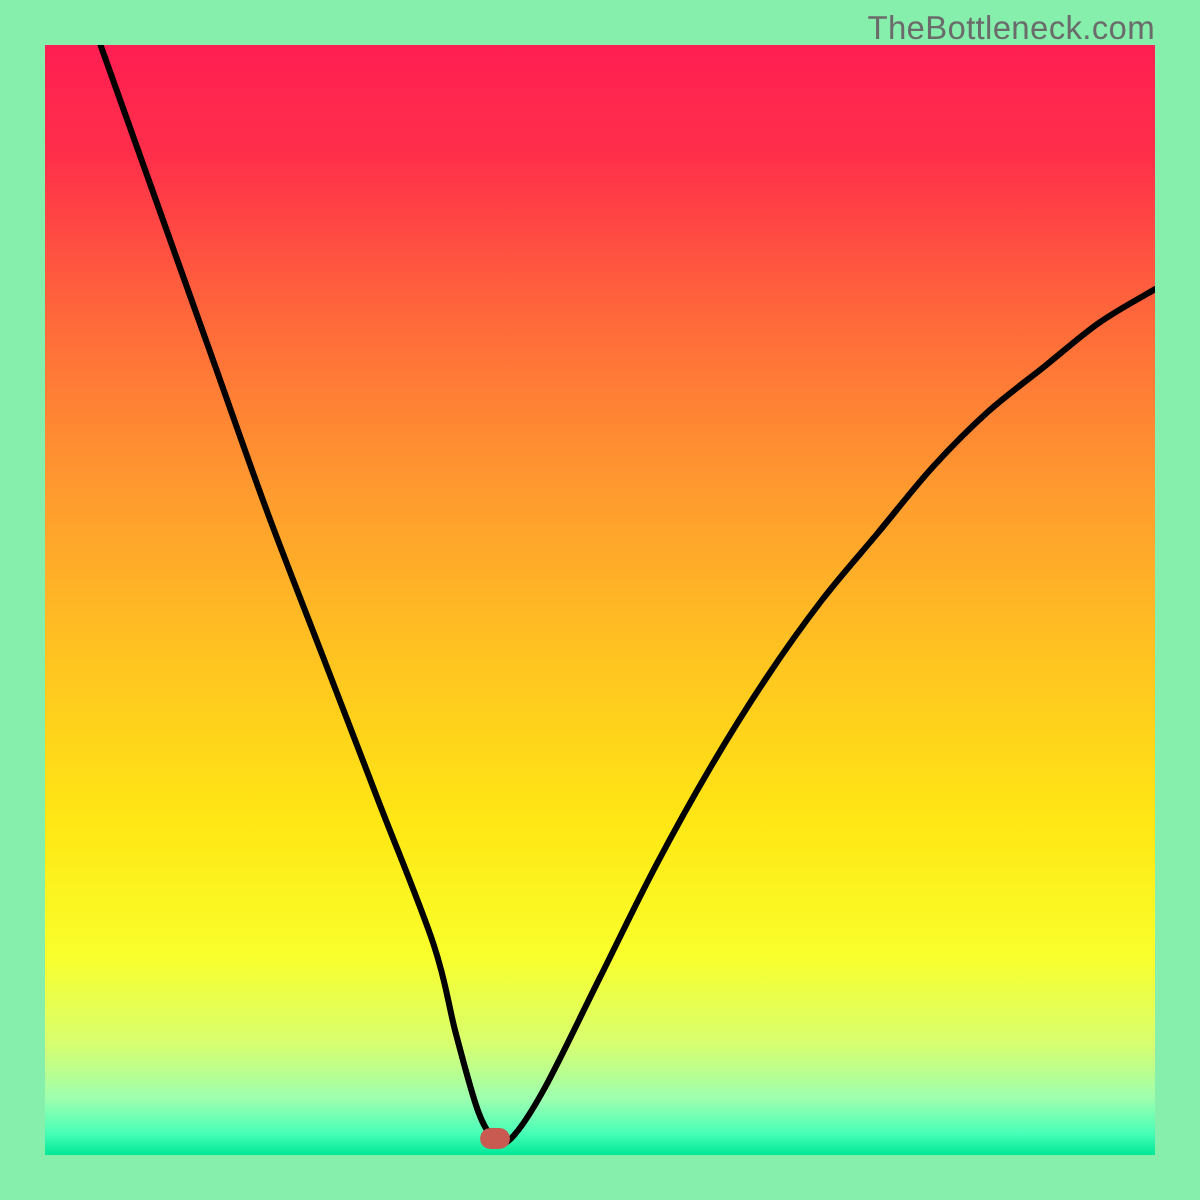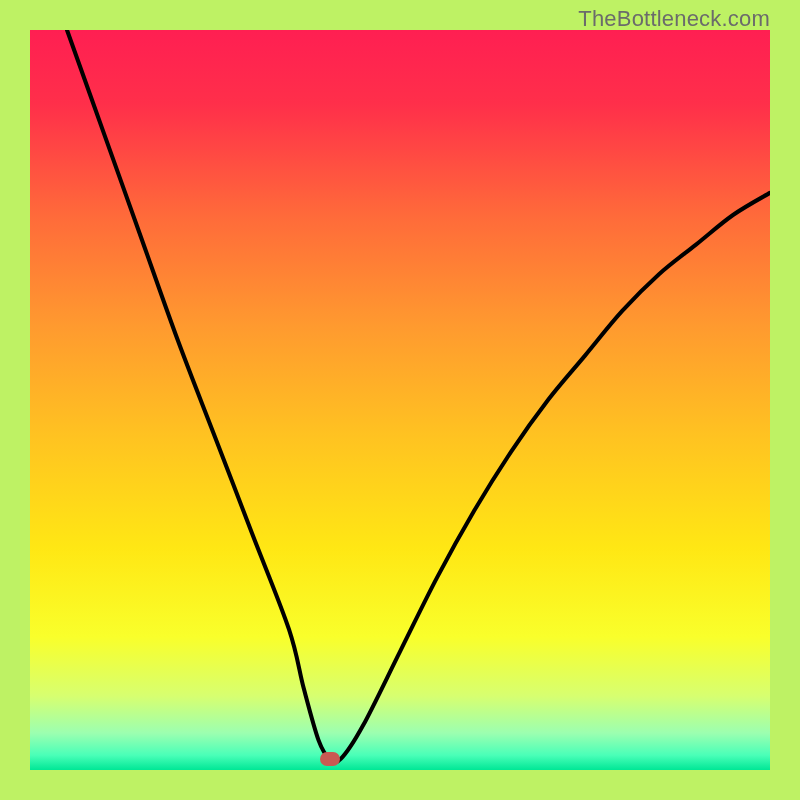--- a/index.html
+++ b/index.html
@@ -10,21 +10,21 @@
     background: #000000;
     overflow: hidden;
     font-family: Arial, Helvetica, sans-serif;
   }
   .frame {
     position: absolute;
     left: 0;
     top: 0;
     width: 800px;
     height: 800px;
-    background: #bef264;
+    background: #86efac;
   }
   .plot-area {
     position: absolute;
     left: 30px;
     top: 30px;
     width: 740px;
     height: 740px;
     overflow: hidden;
   }
   .gradient {

